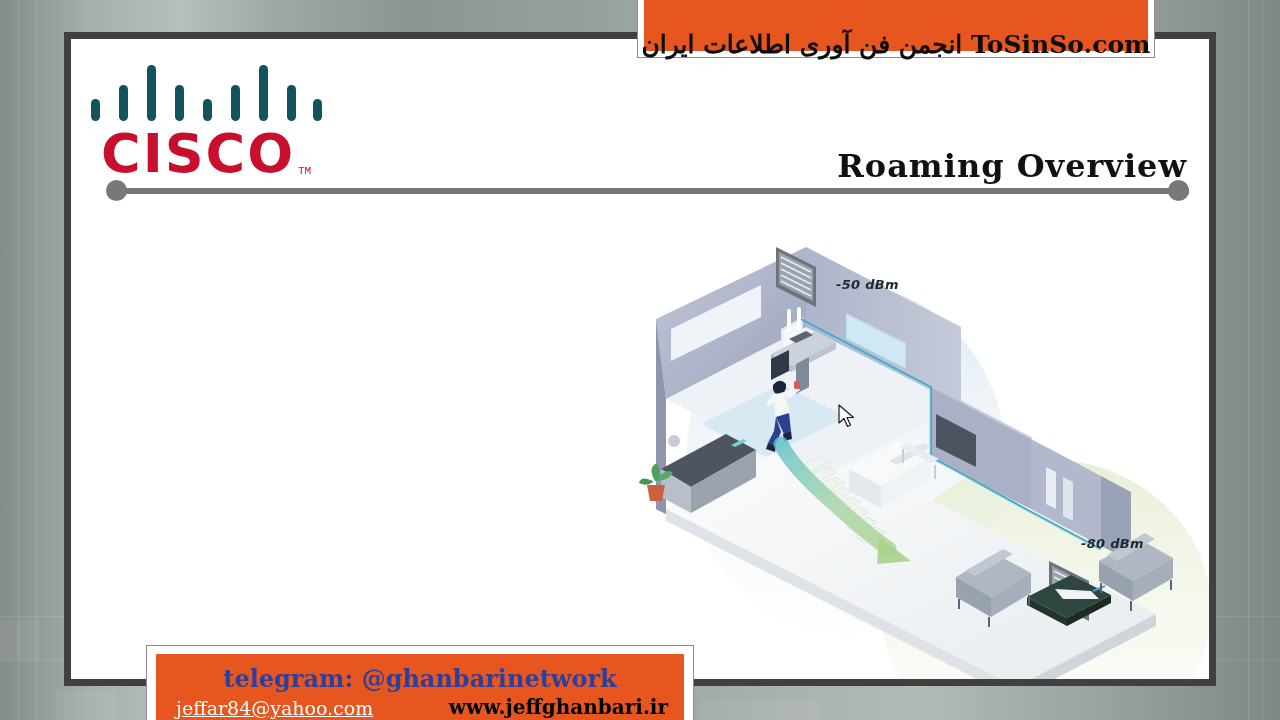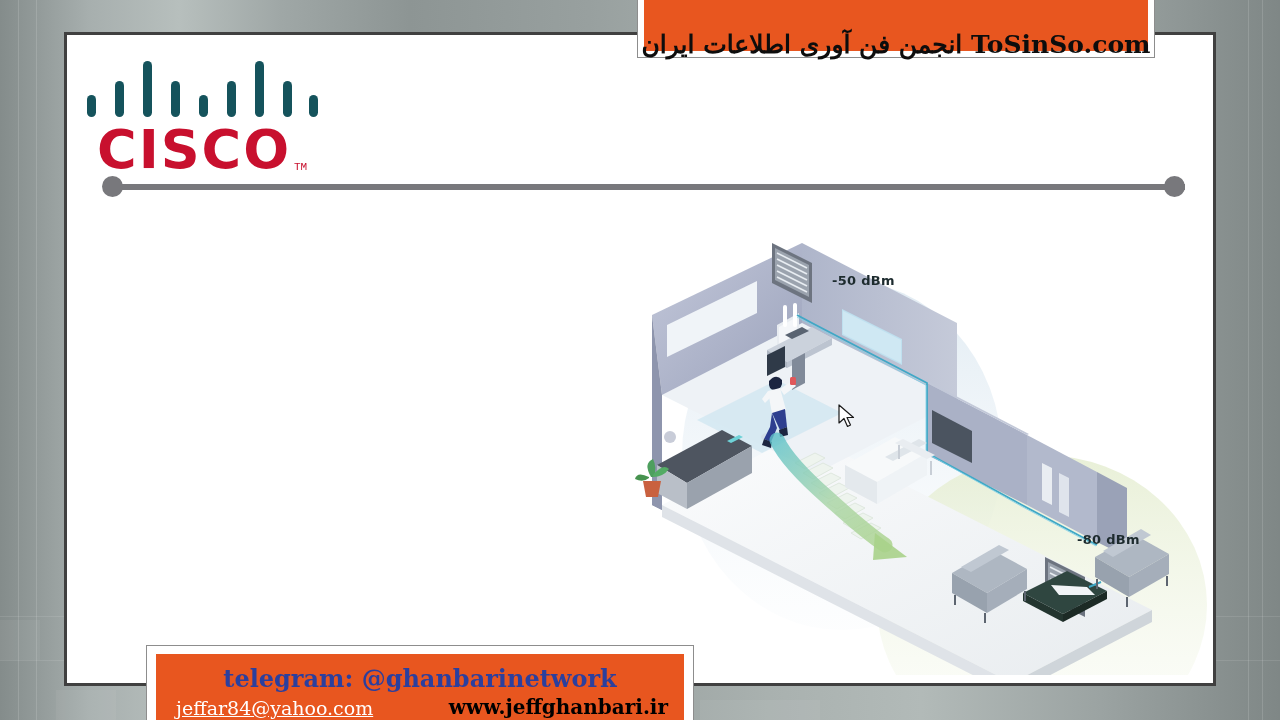--- a/index.html
+++ b/index.html
@@ -17,21 +17,21 @@
       linear-gradient(90deg,#848c8b 0%,#a7afae 7%,#b7bfbd 14%,#9fa7a6 22%,#8d9594 32%,#98a09f 46%,#a9b1af 60%,#b2bab8 72%,#9ba3a2 86%,#7f8786 100%);
   }
   .wallpaper .vline{position:absolute;top:0;bottom:0;width:1px;background:rgba(255,255,255,.14);}
   .wallpaper .hline{position:absolute;left:0;right:0;height:1px;background:rgba(255,255,255,.10);}
   .wallpaper .blk{position:absolute;background:rgba(255,255,255,.05);}
 
   
   #slide{
     position:absolute;left:64px;top:32px;width:1152px;height:654px;
     background:#ffffff;
-    border:3px solid #404040;
+    border:7px solid #404040;
     box-sizing:border-box;
     overflow:hidden;
   }
 
   
   .logo{position:absolute;left:12px;top:14px;width:250px;height:140px;}
   .bars{position:absolute;left:8px;top:8px;width:232px;height:60px;}
   .bar{position:absolute;bottom:0;width:9px;border-radius:5px;background:#15535c;}
   .ciscoword{
     position:absolute;left:18px;top:74px;
@@ -47,21 +47,21 @@
     font-family:"DejaVu Serif","Liberation Serif",serif;
     font-weight:bold;font-size:32px;color:#111;
     letter-spacing:1px;white-space:nowrap;
   }
   .rule{position:absolute;left:46px;top:149px;width:1072px;height:6px;background:#78787c;}
   .rule-dot{position:absolute;top:141px;width:21px;height:21px;border-radius:50%;background:#78787c;}
   .rule-dot.left{left:35px;}
   .rule-dot.right{left:1097px;}
 
   
-  .illus{position:absolute;left:560px;top:170px;width:580px;height:470px;}
+  .illus{position:absolute;left:560px;top:170px;width:580px;height:470px;font-style:italic;}
   .illus svg{display:block;}
 
   .dbm{
     position:absolute;
     font-family:"DejaVu Sans",sans-serif;
     font-weight:bold;font-size:13px;color:#1d2b2e;
     white-space:nowrap;letter-spacing:.3px;
   }
   .dbm.near{left:205px;top:68px;}
   .dbm.far{left:450px;top:327px;}
@@ -142,20 +142,21 @@
         <div class="bar" style="left:112px;height:22px"></div>
         <div class="bar" style="left:140px;height:36px"></div>
         <div class="bar" style="left:168px;height:56px"></div>
         <div class="bar" style="left:196px;height:36px"></div>
         <div class="bar" style="left:222px;height:22px"></div>
       </div>
       <div class="ciscoword">CISCO</div>
       <div class="tm">TM</div>
     </div>
 
+    <div class="slide-title">Roaming Overview</div>
 
     <div class="rule"></div>
     <div class="rule-dot left"></div>
     <div class="rule-dot right"></div>
 
     <div class="illus">
       <svg width="580" height="470" viewBox="0 0 580 470" xmlns="http://www.w3.org/2000/svg">
         <defs>
           <linearGradient id="gNear" x1="0" y1="0" x2="0" y2="1">
             <stop offset="0%" stop-color="#dfeaf2" stop-opacity="0.95"></stop>

